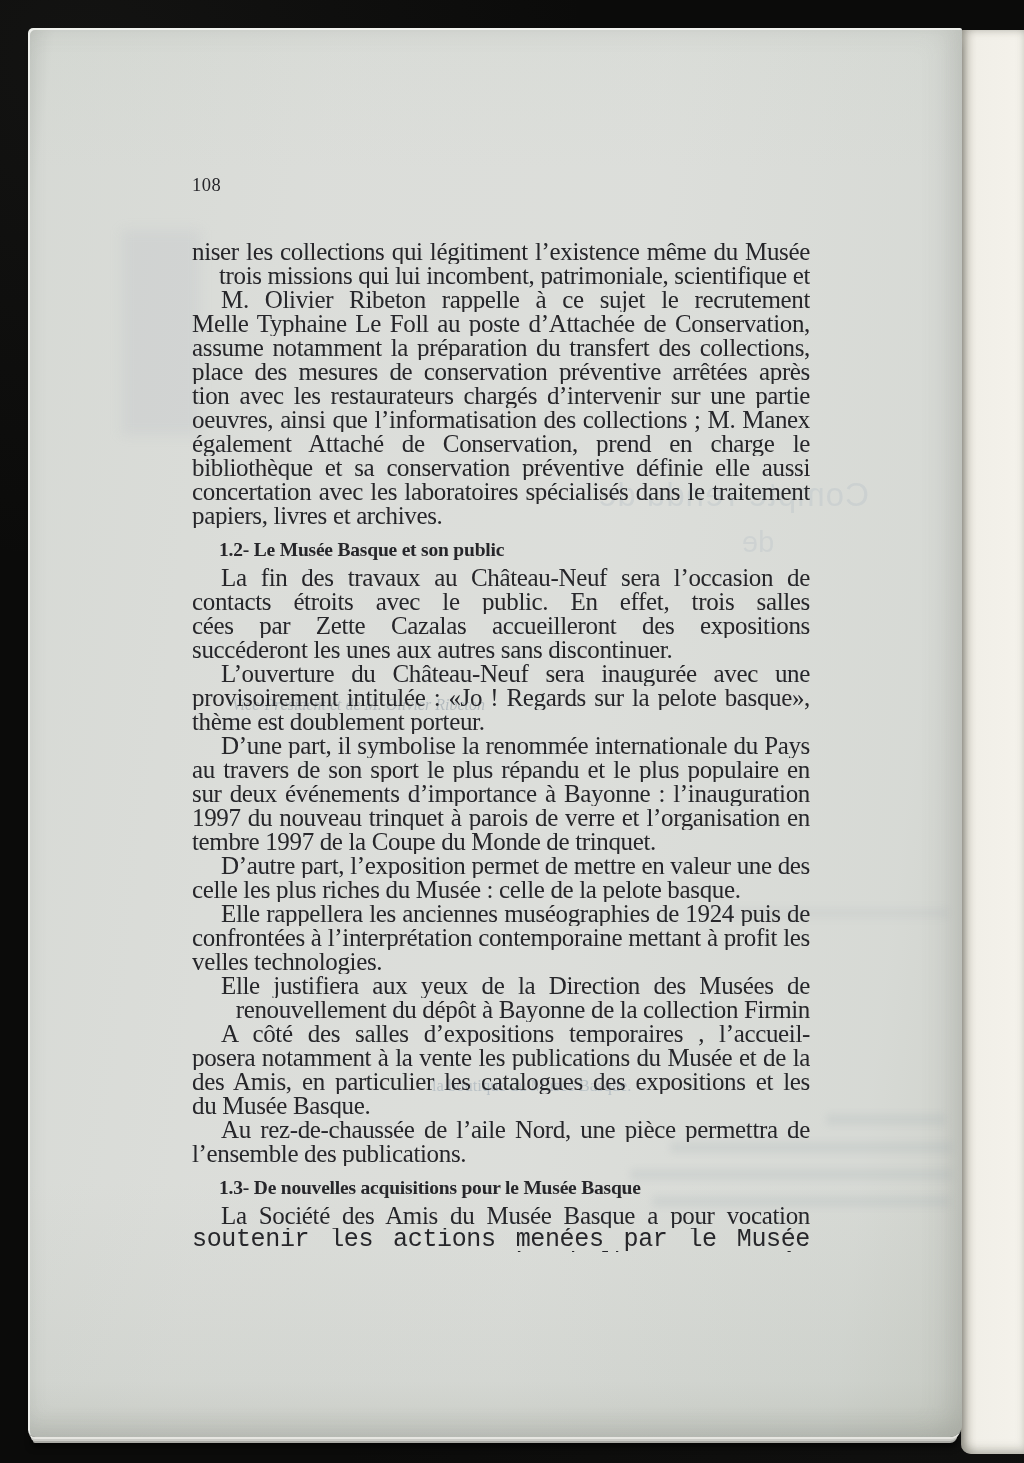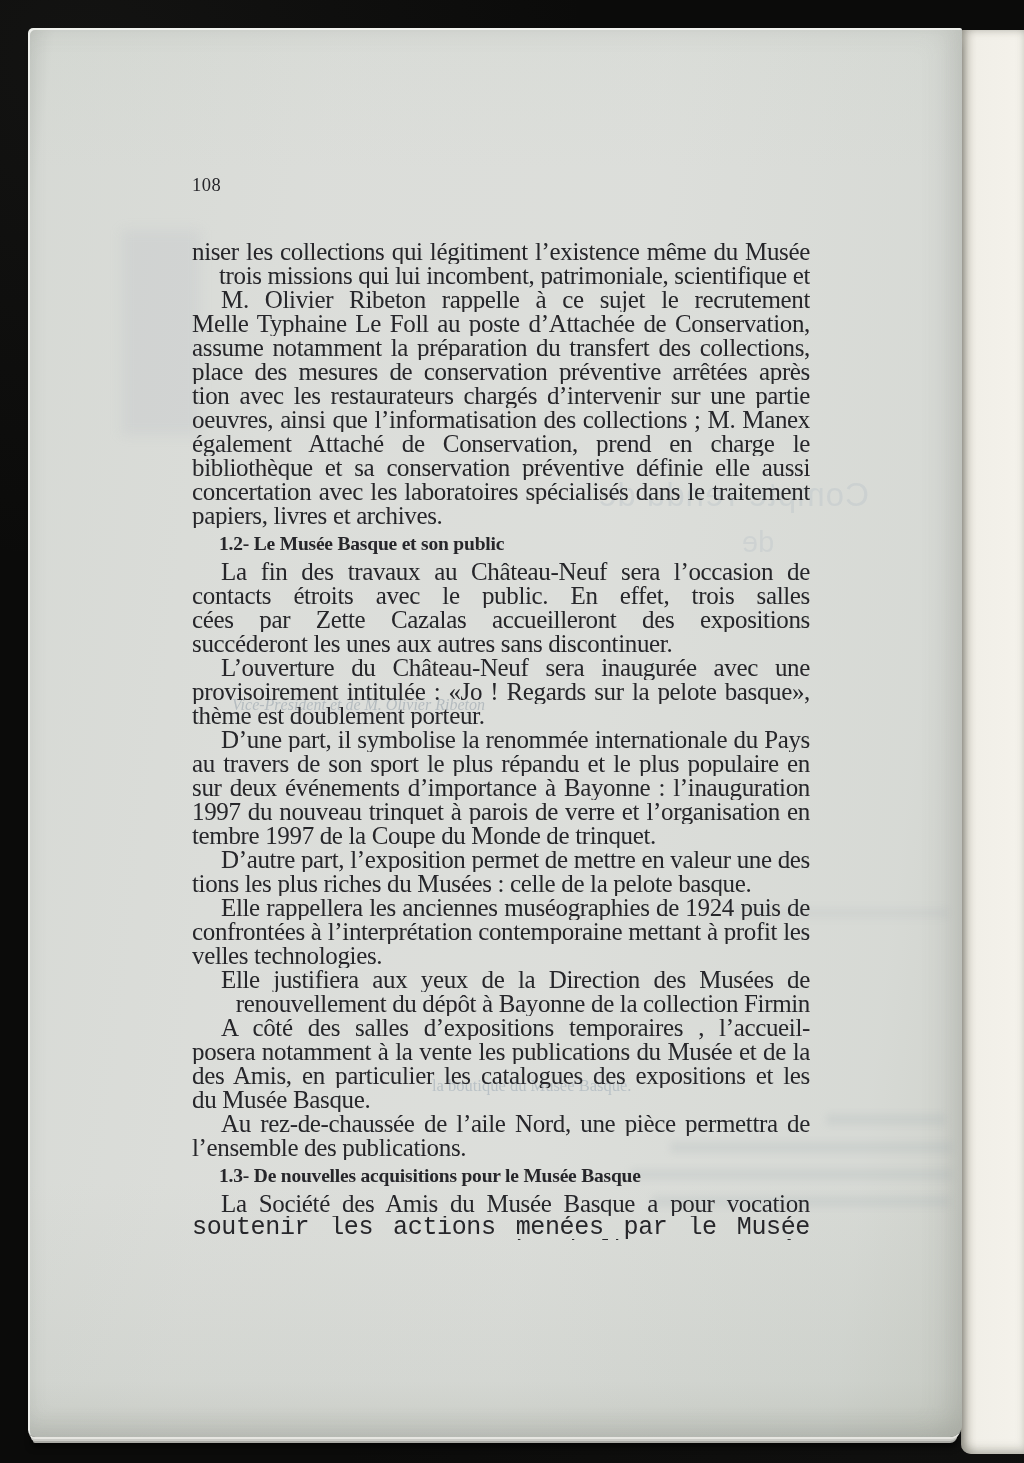--- a/index.html
+++ b/index.html
@@ -58,21 +58,21 @@
   .para{margin:0;}
   .line{
     font-size:25px;line-height:24px;height:24px;letter-spacing:-0.35px;
     text-align:justify;text-align-last:justify;white-space:normal;overflow:hidden;
   }
   .line.first{text-indent:29px;}
   .line.last{text-align:right;text-align-last:left;}
   .para.justify-last .line.last{text-align:justify;text-align-last:justify;font-family:Liberation Mono, monospace;}
   .heading{
     font-weight:bold;font-size:19.5px;line-height:24px;letter-spacing:-0.2px;
-    margin:4px 0 4px 0;padding-left:27px;
+    margin:10px 0 4px 0;padding-left:27px;
   }
 </style>
 </head>
 <body>
 
 <div class="facing-page"></div>
 
 <div class="page">
   <div class="ghost ghost-band"></div>
   <div class="ghost ghost-compte">Compte-rendu de</div>
@@ -118,21 +118,21 @@
         </div>
         <div class="para">
           <div class="line first">D’une part, il symbolise la renommée internationale du Pays Basque</div>
           <div class="line">au travers de son sport le plus répandu et le plus populaire en s’appuyant</div>
           <div class="line">sur deux événements d’importance à Bayonne : l’inauguration en juin</div>
           <div class="line">1997 du nouveau trinquet à parois de verre et l’organisation en sep-</div>
           <div class="line last">tembre 1997 de la Coupe du Monde de trinquet.</div>
         </div>
         <div class="para">
           <div class="line first">D’autre part, l’exposition permet de mettre en valeur une des collec-</div>
-          <div class="line last">tions les plus riches du Musées : celle de la pelote basque.</div>
+          <div class="line last">celle les plus riches du Musée : celle de la pelote basque.</div>
         </div>
         <div class="para">
           <div class="line first">Elle rappellera les anciennes muséographies de 1924 puis de 1956</div>
           <div class="line">confrontées à l’interprétation contemporaine mettant à profit les nou-</div>
           <div class="line last">velles technologies.</div>
         </div>
         <div class="para">
           <div class="line first">Elle justifiera aux yeux de la Direction des Musées de France le</div>
           <div class="line last">renouvellement du dépôt à Bayonne de la collection Firmin Arramendy.</div>
         </div>

